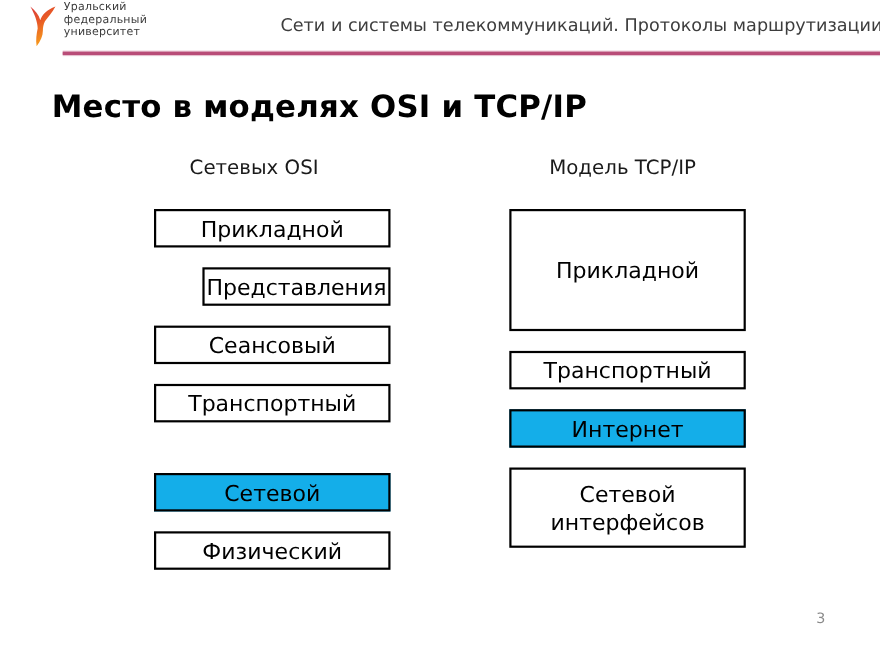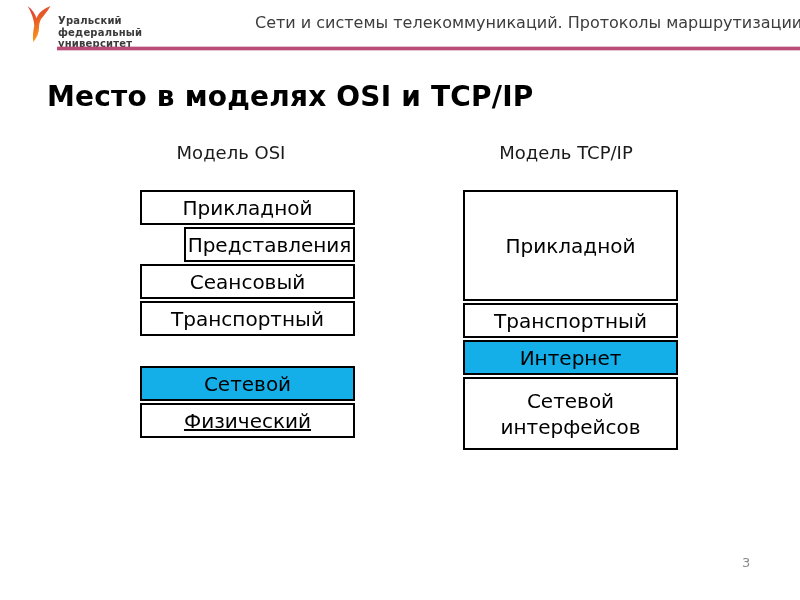--- a/index.html
+++ b/index.html
@@ -9,22 +9,22 @@
     background:#ffffff;
   }
   .slide{
     position:relative;width:800px;height:600px;background:#ffffff;overflow:hidden;
   }
   
   .logo-mark{
     position:absolute;left:24px;top:5px;width:30px;height:38px;display:block;
   }
   .logo-text{
-    position:absolute;left:58px;top:15px;
-    font-size:10px;line-height:11.5px;font-weight:bold;color:#3b3b3b;letter-spacing:0.2px;
+    position:absolute;left:58px;top:1px;
+    font-size:10px;line-height:11.5px;font-weight:normal;color:#3b3b3b;letter-spacing:0.2px;
   }
   .course{
     position:absolute;left:255px;top:13px;width:400px;
     font-size:16px;color:#3d3d3d;white-space:nowrap;text-align:right;
   }
   .rule{
     position:absolute;left:57px;right:0;top:47px;height:3px;
     background:var(--rule,#b94d78);
     box-shadow:0 1px 0 rgba(185,77,120,0.35), 0 -1px 0 rgba(185,77,120,0.35);
   }
@@ -37,21 +37,21 @@
   
   .col-label{
     position:absolute;top:142px;width:182px;text-align:center;
     font-size:18px;color:#1a1a1a;
   }
   .osi-label{left:140px;}
   .tcp-label{left:475px;}
   
   .stack{
     position:absolute;top:190px;width:215px;
-    display:flex;flex-direction:column;gap:2px;
+    display:flex;flex-direction:column;gap:18px;
   }
   .osi-stack{left:140px;}
   .tcp-stack{left:463px;}
   .layer-row{
     box-sizing:border-box;
     border:2px solid #000;background:#ffffff;
     display:flex;align-items:center;justify-content:center;text-align:center;
     font-size:20px;color:#000;line-height:26px;padding:0 2px;
   }
   .layer-row.hl{background:var(--hl,#14aee9);}
@@ -86,30 +86,30 @@
     <div>федеральный</div>
     <div>университет</div>
   </div>
 
   <div class="course">Сети и системы телекоммуникаций. Протоколы маршрутизации</div>
 
   <div class="rule"></div>
 
   <h1 class="title">Место в моделях OSI и TCP/IP</h1>
 
-  <div class="col-label osi-label">Модель OSI</div>
+  <div class="col-label osi-label">Сетевых OSI</div>
   <div class="col-label tcp-label">Модель TCP/IP</div>
 
   <div class="stack osi-stack">
       <div class="layer-row" style="height: 35px;">Прикладной</div>
       <div class="layer-row" style="height: 35px; margin-left: 44px;">Представления</div>
       <div class="layer-row" style="height: 35px;">Сеансовый</div>
       <div class="layer-row" style="height: 35px;">Транспортный</div>
       <div class="layer-row hl" style="height: 35px; margin-top: 28px;">Сетевой</div>
-      <div class="layer-row" style="height: 35px; text-decoration: underline;">Физический</div>
+      <div class="layer-row" style="height: 35px;">Физический</div>
     </div>
   <div class="stack tcp-stack">
       <div class="layer-row" style="height: 111px;">Прикладной</div>
       <div class="layer-row" style="height: 35px;">Транспортный</div>
       <div class="layer-row hl" style="height: 35px;">Интернет</div>
       <div class="layer-row" style="height: 73px;">Сетевой интерфейсов</div>
     </div>
 
   <div class="page-num">3</div>
 

